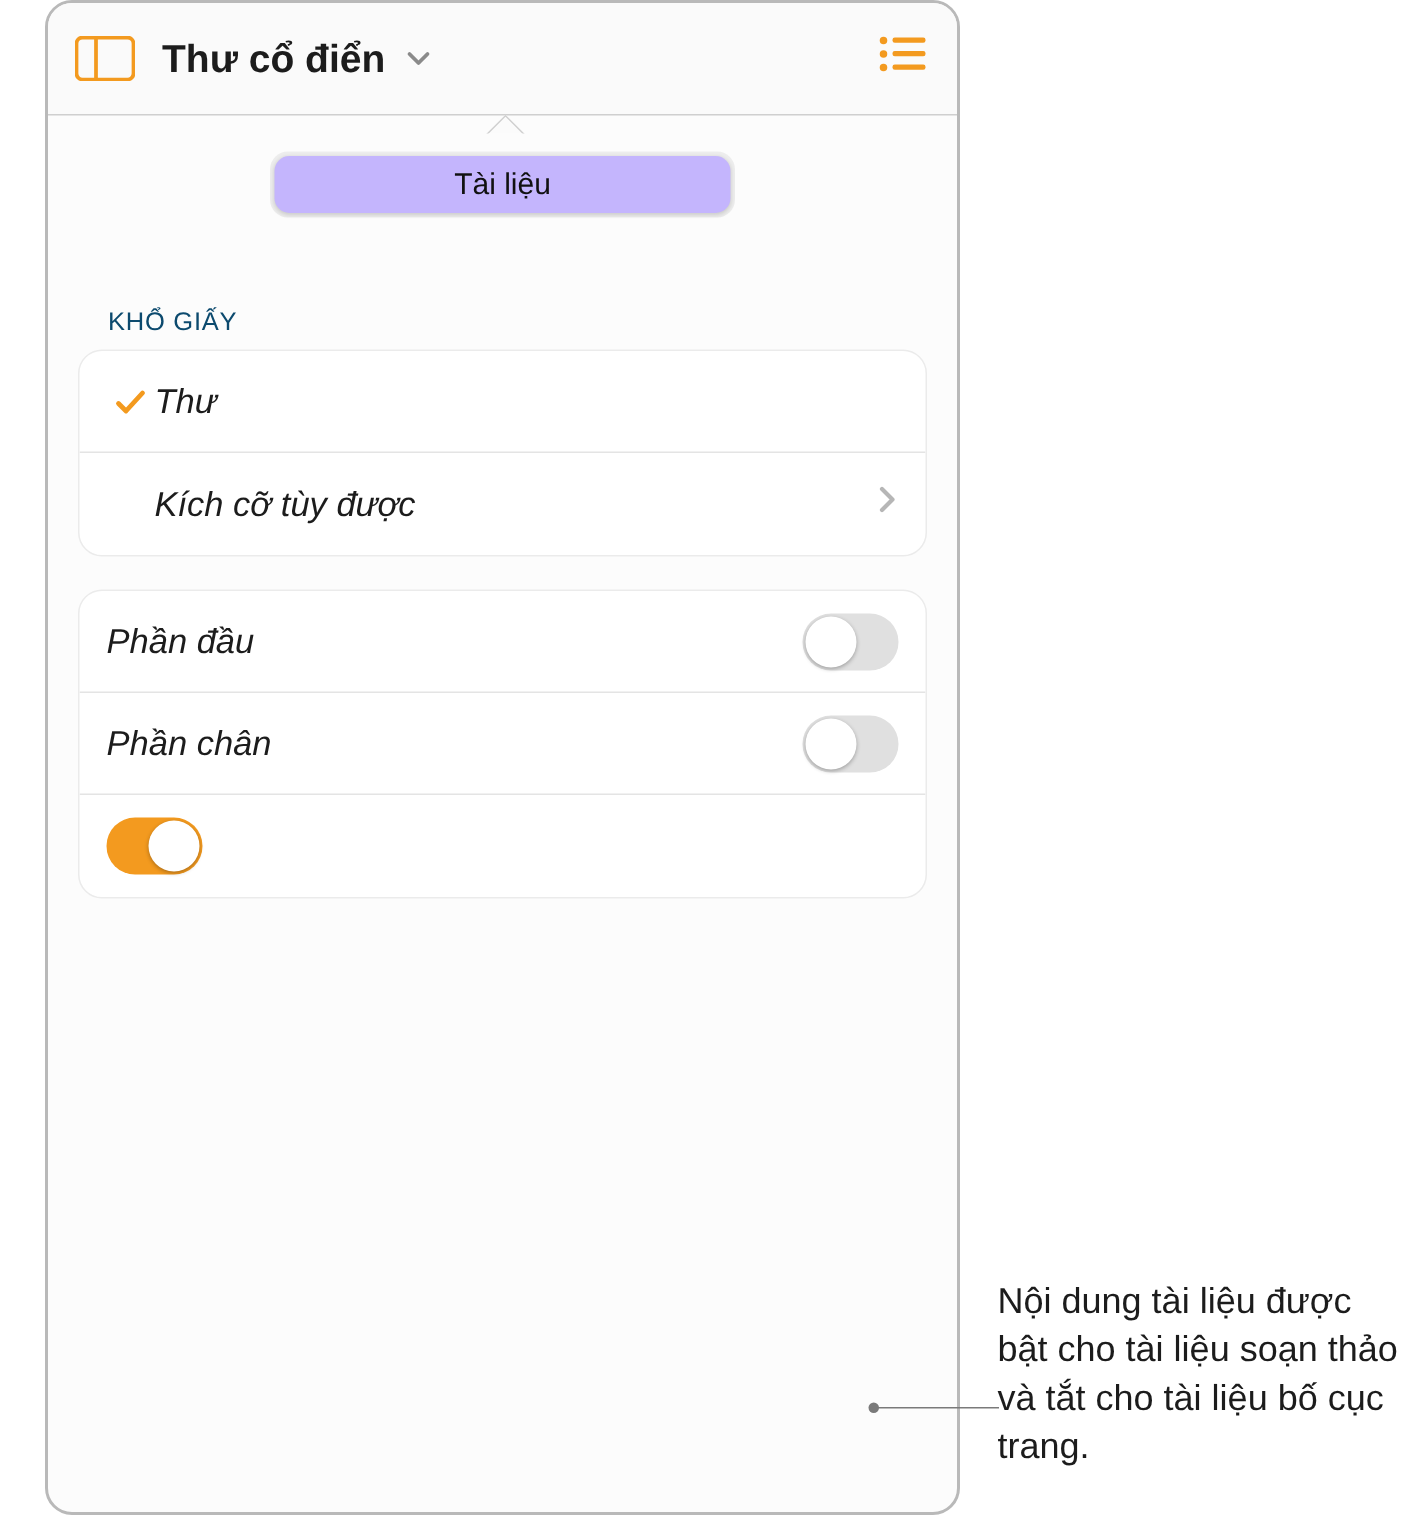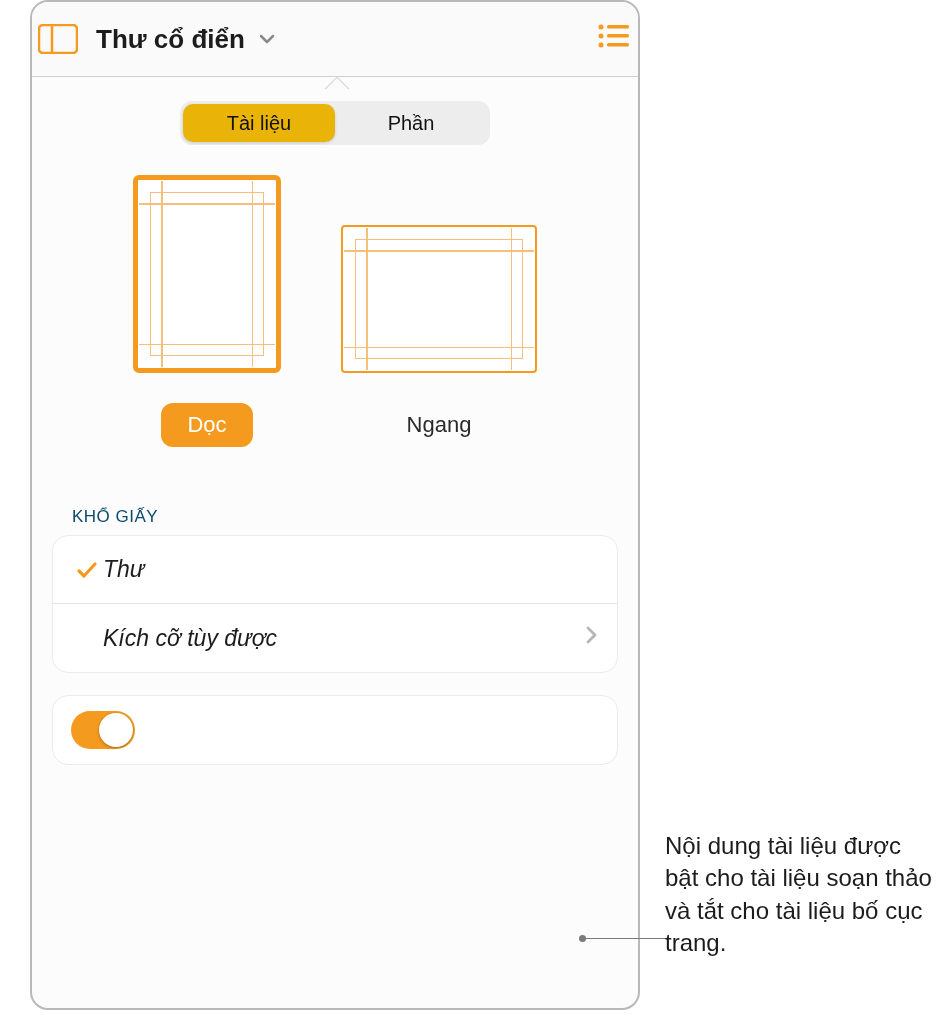--- a/index.html
+++ b/index.html
@@ -18,21 +18,21 @@
   border-radius: 18px;
   background: #fcfcfc;
   overflow: hidden;
 }
 .titlebar {
   height: 75px;
   background: #fafafa;
   border-bottom: 1px solid #cfcfcf;
   display: flex;
   align-items: center;
-  padding: 0 6px;
+  padding: 0 18px;
   position: relative;
 }
 .tb-left-icon {
   width: 40px; height: 32px;
   display: flex; align-items: center; justify-content: center;
 }
 .tb-left-icon svg { display:block; }
 .tb-title {
   font-size: 26px;
   font-weight: 700;
@@ -78,21 +78,21 @@
 }
 .seg-btn {
   flex: 1;
   border-radius: 10px;
   font-size: 20px;
   color: #111;
   display: flex; align-items: center; justify-content: center;
   font-weight: 500;
 }
 .seg-btn.sel {
-  background: #eab308;
+  background: #c4b5fd;
   box-shadow: 0 1px 3px rgba(0,0,0,0.15);
 }
 .orient-wrap {
   display: flex;
   justify-content: center;
   gap: 60px;
   margin-top: 30px;
 }
 .orient-item {
   display: flex;
@@ -192,21 +192,21 @@
   border-radius: 50%;
   background: #fff;
   top: 2px; left: 2px;
   box-shadow: 0 1px 3px rgba(0,0,0,0.3);
 }
 .toggle.on { background: #f39a1f; }
 .toggle.on .knob { left: 28px; }
 .list2 { margin-top: 22px; }
 .annotation {
   position: absolute;
-  left: 665px; top: 830px;
+  left: 665px; top: 852px;
   width: 275px;
   font-size: 24px;
   line-height: 1.35;
   color: #1c1c1c;
 }
 .leader {
   position: absolute;
   left: 582px; top: 938px;
   width: 84px; height: 1px;
   background: #7a7a7a;
@@ -245,44 +245,23 @@
         <circle cx="5" cy="24" r="2.5" fill="#f39a1f"></circle>
         <rect x="11" y="22" width="22" height="3.5" rx="1.5" fill="#f39a1f"></rect>
       </svg>
     </div>
   </div>
   <div class="bubble-arrow"></div>
 
   <div class="seg-wrap">
     <div class="segmented">
       <div class="seg-btn sel">Tài liệu</div>
-      <div class="seg-btn">Phần</div>
     </div>
   </div>
 
-  <div class="orient-wrap">
-    <div class="orient-item">
-      <div class="page-portrait">
-        <div class="page-margins">
-            <div class="pm-v1"></div>
-            <div class="pm-v2"></div>
-          </div>
-      </div>
-      <div class="orient-label sel">Dọc</div>
-    </div>
-    <div class="orient-item">
-      <div class="page-landscape">
-        <div class="page-margins">
-            <div class="pm-v1"></div>
-            <div class="pm-v2"></div>
-          </div>
-      </div>
-      <div class="orient-label">Ngang</div>
-    </div>
-  </div>
 
   <div class="section-header">KHỔ GIẤY</div>
 
   <div class="list">
     <div class="list-row">
       <div class="row-check">
         <svg width="24" height="24" viewBox="0 0 24 24">
             <path d="M4 13 L9 18 L20 6" fill="none" stroke="#f39a1f" stroke-width="3.2" stroke-linecap="round" stroke-linejoin="round"></path>
           </svg>
       </div>
@@ -294,20 +273,32 @@
       <div class="row-chevron">
         <svg width="14" height="20" viewBox="0 0 14 20">
             <path d="M3 3 L10 10 L3 17" fill="none" stroke="#b6b6b6" stroke-width="2.8" stroke-linecap="round" stroke-linejoin="round"></path>
           </svg>
       </div>
     </div>
   </div>
 
   <div class="list list2">
     <div class="list-row">
+      <div class="row-label">Phần đầu</div>
+      <div class="toggle">
+          <div class="knob"></div>
+        </div>
+    </div>
+    <div class="list-row">
+      <div class="row-label">Phần chân</div>
+      <div class="toggle">
+          <div class="knob"></div>
+        </div>
+    </div>
+    <div class="list-row">
       <div class="toggle on">
           <div class="knob"></div>
         </div>
     </div>
   </div>
 
 </div>
 
 <div class="leader"></div>
 <div class="annotation">Nội dung tài liệu được bật cho tài liệu soạn thảo và tắt cho tài liệu bố cục trang.</div>

